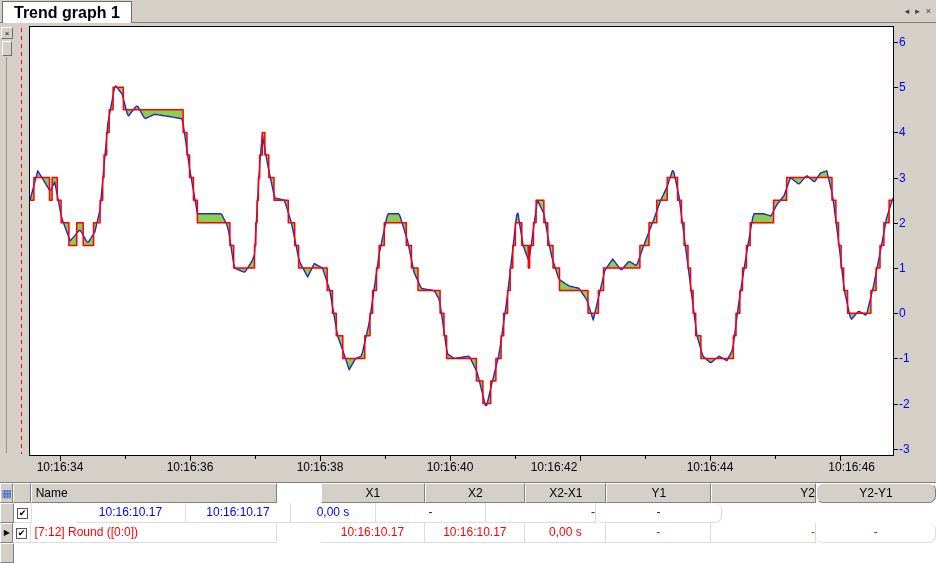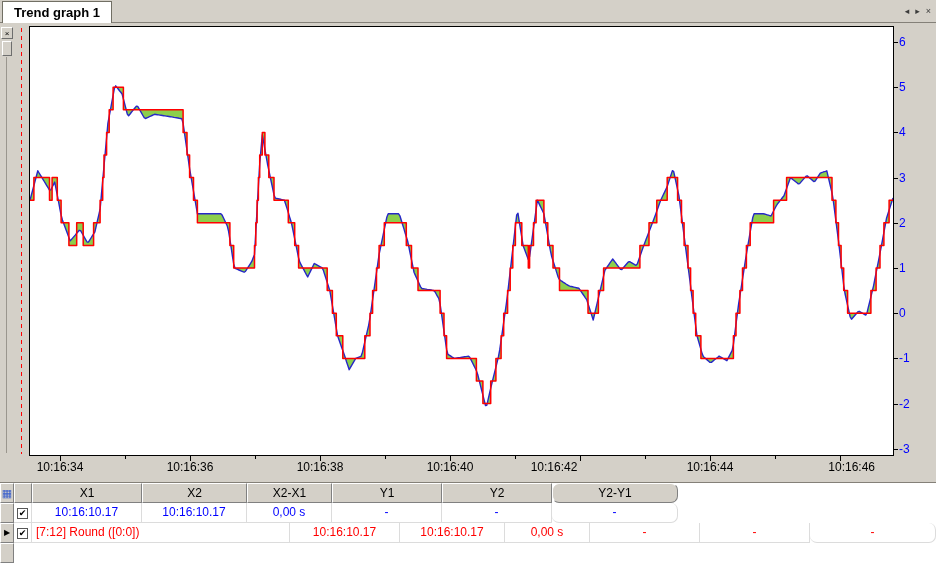--- a/index.html
+++ b/index.html
@@ -4,21 +4,21 @@
 <style>
   html,body{margin:0;padding:0;background:#9a9a9a;}
   .root{
     position:relative;width:936px;height:563px;overflow:hidden;
     background:#d4d0c8;font-family:"Liberation Sans",sans-serif;
     box-shadow:inset 0 0 0 1px #716f64;
   }
   
   .tabstrip{position:absolute;left:0;top:0;width:936px;height:23px;background:#d4d0c8;border-bottom:1px solid #848078;box-sizing:border-box;}
   .tab{position:absolute;left:2px;top:1px;height:22px;background:#ffffff;border:1px solid #716f64;border-bottom:none;
-       padding:0 11px;font-weight:bold;font-size:13px;line-height:21px;color:#000;box-sizing:border-box;}
+       padding:0 11px;font-weight:bold;font-size:16px;line-height:21px;color:#000;box-sizing:border-box;}
   .tab-controls{position:absolute;right:5px;top:6px;display:flex;gap:6px;}
   .tc{font-size:9px;line-height:11px;color:#3b3b3b;}
   
   .chartpanel{position:absolute;left:0;top:23px;width:936px;height:459px;background:#d4d0c8;}
   .plot{position:absolute;left:29px;top:26px;width:865px;height:430px;background:#ffffff;border:1px solid #000;box-sizing:border-box;overflow:hidden;}
   .plot svg{position:absolute;left:0;top:0;}
   .cursor{position:absolute;left:21px;top:28px;width:1px;height:426px;}
   .rclose{position:absolute;left:1px;top:27px;width:12px;height:12px;background:#d4d0c8;
           border:1px solid;border-color:#ffffff #6e6e6e #6e6e6e #ffffff;box-sizing:border-box;
           font-size:8px;line-height:9px;text-align:center;color:#000;padding:0;}
@@ -33,22 +33,22 @@
   .table{position:absolute;left:0;top:482px;width:936px;height:81px;background:#ffffff;border-top:1px solid #848078;box-sizing:border-box;}
   .trow{display:flex;height:20px;font-size:12px;}
   .cell{box-sizing:border-box;overflow:hidden;white-space:nowrap;}
   .hcell{background:#d4d0c8;border-top:1px solid #ffffff;border-left:1px solid #ffffff;
          border-right:1px solid #808080;border-bottom:1px solid #808080;
          line-height:18px;text-align:center;color:#000;}
   .dcell{border-right:1px solid #dcdcdc;border-bottom:1px solid #dcdcdc;line-height:19px;text-align:center;background:#fff;}
   .selcell{background:#d4d0c8;border-top:1px solid #ffffff;border-left:1px solid #ffffff;
            border-right:1px solid #808080;border-bottom:1px solid #808080;text-align:center;line-height:18px;font-size:8px;color:#000;}
   .c-sel{width:14px;}  .c-cb{width:18px;}  .c-name{width:258px;}
-  .c-x1{width:110px;}  .c-x2{width:105px;} .c-dx{width:85px;}
-  .c-y1{width:110px;}  .c-y2{width:110px;} .c-dy{width:126px;border-radius:7px;}
+  .c-x1{width:110px;margin-left:44px;}  .c-x2{width:105px;} .c-dx{width:85px;}
+  .c-y1{width:110px;}  .c-y2{width:110px;text-align:right;} .c-dy{width:126px;border-radius:7px;}
   .name-cell{text-align:left;padding-left:4px;}
   .cb{display:inline-block;width:11px;height:11px;margin-top:4px;background:#ffffff;border:1px solid #565656;
       box-sizing:border-box;font-size:9px;line-height:9px;text-align:center;color:#000;}
   .hicon{font-size:11px;line-height:18px;color:#3a5fcd;}
 </style>
 </head>
 <body>
 
 <div class="root">
 
@@ -122,20 +122,21 @@
       <div class="y-tick" style="top: 403.6px;"></div>
       <div class="y-lab" style="color: rgb(0, 0, 255); top: 440.8px;">-3</div>
       <div class="y-tick" style="top: 448.8px;"></div>
     </div>
 
   <div class="table">
 
     <div class="trow">
       <div class="cell hcell c-sel"><span class="hicon">▦</span></div>
       <div class="cell hcell c-cb"></div>
+      <div class="cell hcell c-name name-cell">Name</div>
       <div class="cell hcell c-x1">X1</div>
       <div class="cell hcell c-x2">X2</div>
       <div class="cell hcell c-dx">X2-X1</div>
       <div class="cell hcell c-y1">Y1</div>
       <div class="cell hcell c-y2">Y2</div>
       <div class="cell hcell c-dy">Y2-Y1</div>
     </div>
 
     <div class="trow" style="color: rgb(0, 0, 255);">
       <div class="cell selcell c-sel"></div>

